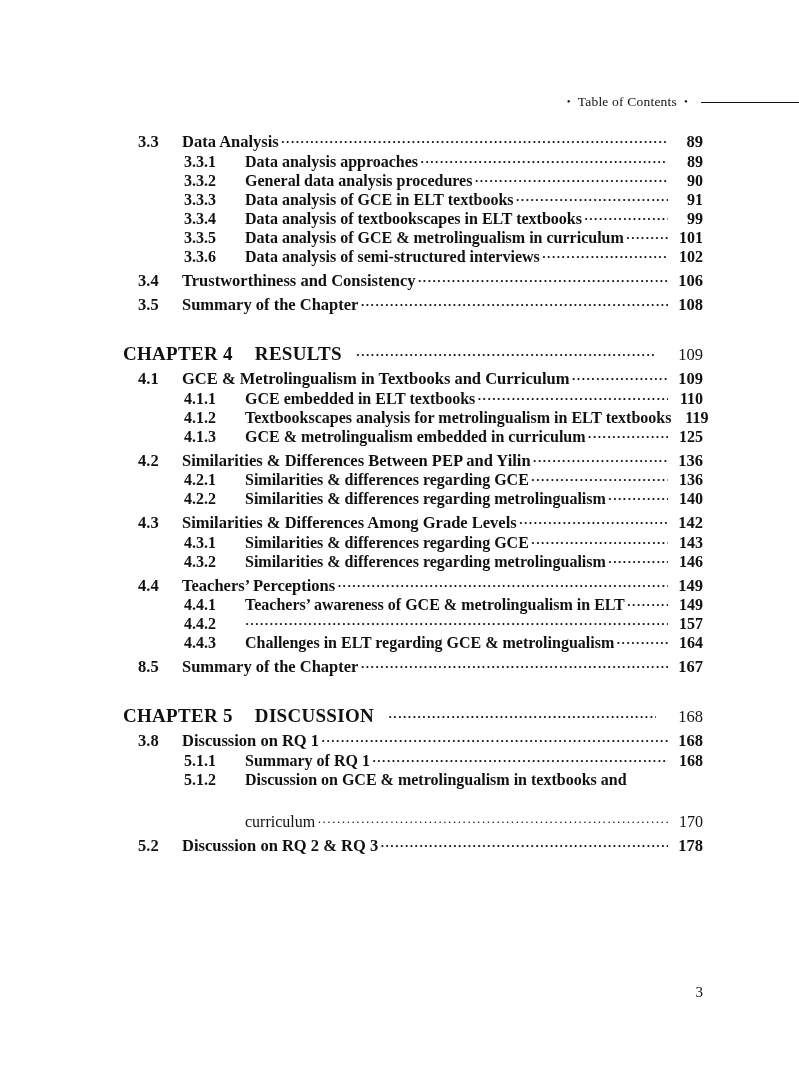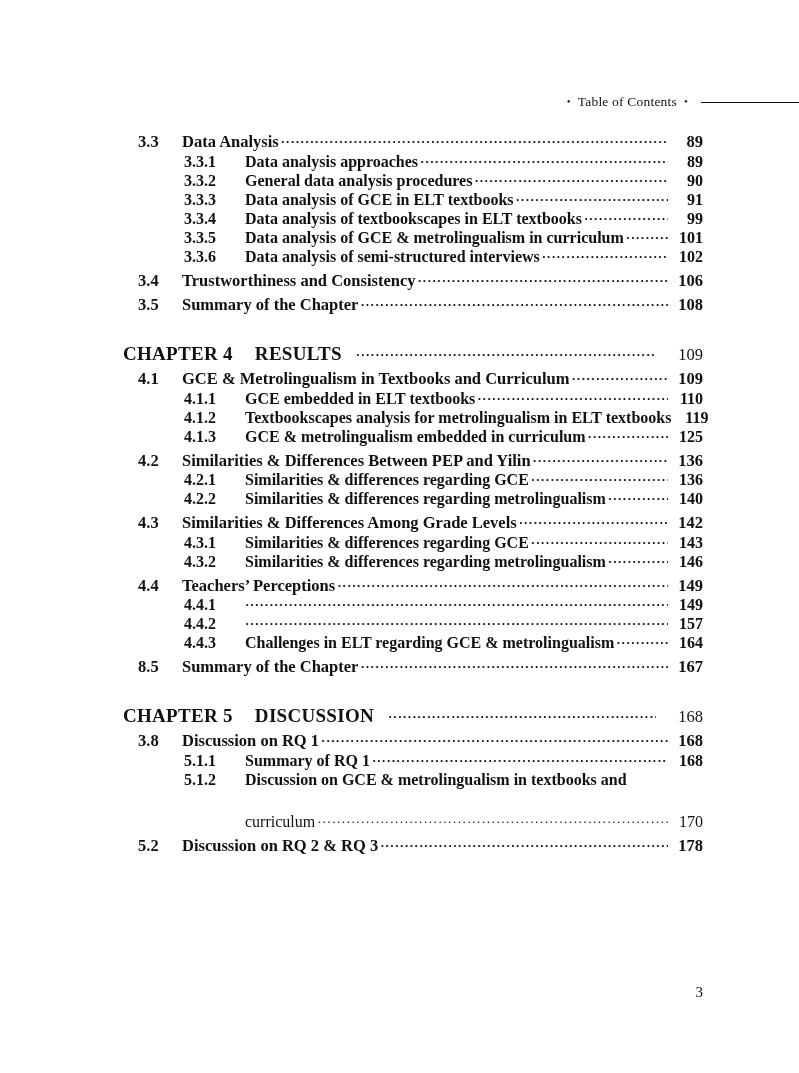--- a/index.html
+++ b/index.html
@@ -291,20 +291,21 @@
         <span class="page-no">146</span>
       </div>
       <div class="row lvl2">
         <span class="num">4.4</span>
         <span class="title">Teachers’ Perceptions</span>
         <span class="dots">··················································································································································</span>
         <span class="page-no">149</span>
       </div>
       <div class="row lvl3">
         <span class="num">4.4.1</span>
+        <span class="title">Teachers’ awareness of GCE &amp; metrolingualism in ELT</span>
         <span class="dots">··················································································································································</span>
         <span class="page-no">149</span>
       </div>
       <div class="row lvl3">
         <span class="num">4.4.2</span>
         <span class="dots">··················································································································································</span>
         <span class="page-no">157</span>
       </div>
       <div class="row lvl3">
         <span class="num">4.4.3</span>

